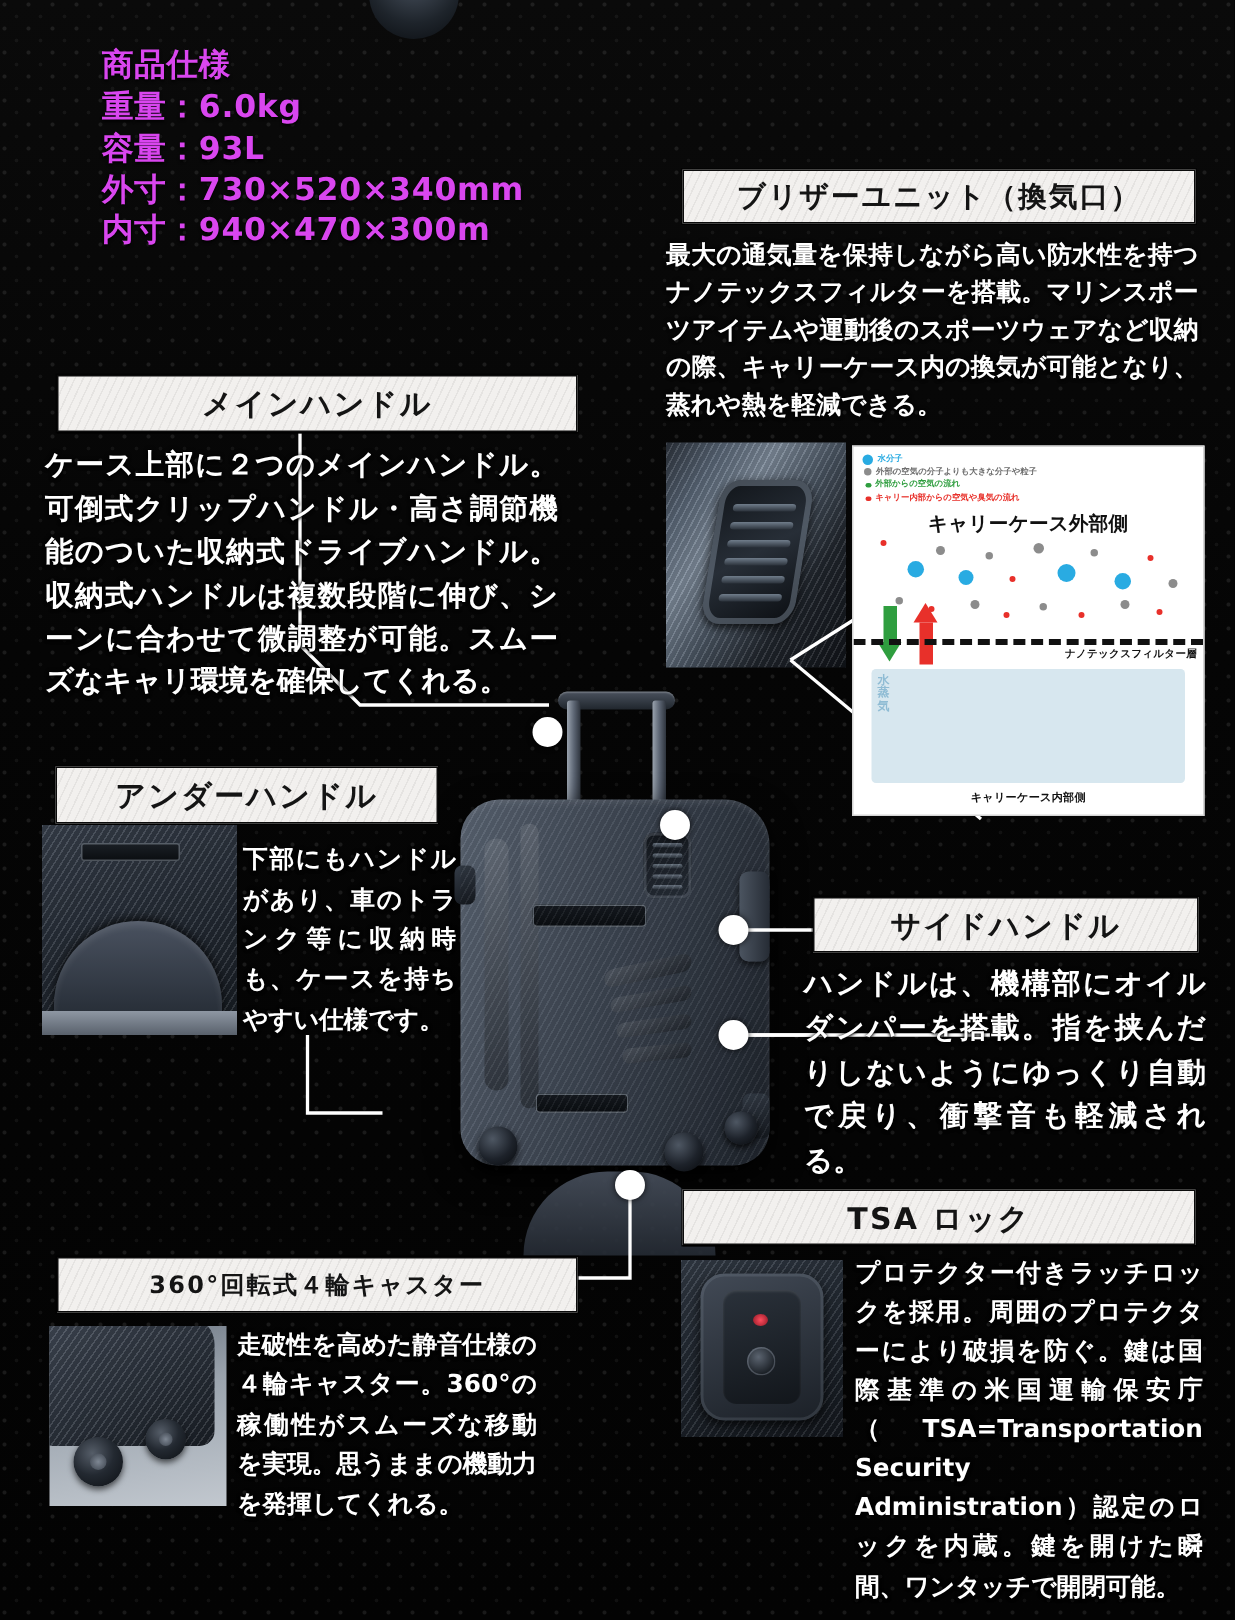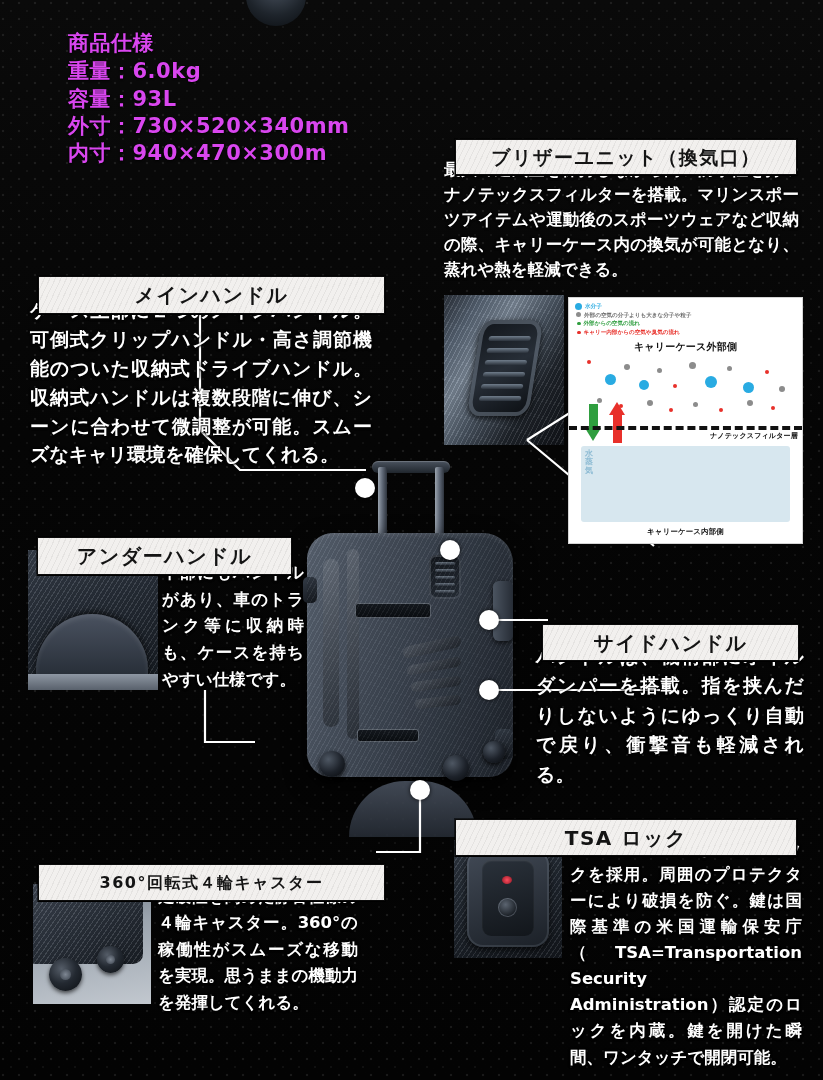--- a/index.html
+++ b/index.html
@@ -30,21 +30,20 @@
         rgba(0,0,0,0.055) 0px, rgba(0,0,0,0.055) 1px,
         rgba(0,0,0,0) 1px, rgba(0,0,0,0) 5px);
     border:1px solid #0c0c0c;
     box-shadow:0 1px 0 #000, 0 0 0 1px rgba(0,0,0,0.55);
     color:#141414;
     display:flex;align-items:center;justify-content:center;
     font-weight:bold;
     letter-spacing:1.5px;
     text-align:center;
     line-height:1;
-    margin-top:26px;
   }
 
   
   .copy{
     position:absolute;z-index:13;
     color:#ffffff;font-weight:bold;
     text-shadow:0 1px 2px rgba(0,0,0,0.95),0 0 3px rgba(0,0,0,0.9);
     text-align:justify;
     text-justify:inter-character;
   }
@@ -249,21 +248,21 @@
     font-family:"DejaVu Sans","Liberation Sans",sans-serif;
   }
   #diagram .legend{position:absolute;left:6px;top:4px;width:224px;}
   #diagram .legend .row{
     display:flex;align-items:center;gap:3px;font-size:5.6px;
     line-height:1.55;white-space:nowrap;font-weight:bold;
   }
   #diagram .legend .dot{border-radius:50%;flex:0 0 auto;}
   #diagram .outside-label{
     position:absolute;left:0;top:42px;width:100%;text-align:center;
-    font-size:10px;font-weight:bold;color:#111;letter-spacing:0.2px;
+    font-size:13px;font-weight:bold;color:#111;letter-spacing:0.2px;
   }
   #diagram .inside-label{
     position:absolute;left:0;bottom:6px;width:100%;text-align:center;
     font-size:7.4px;font-weight:bold;color:#111;letter-spacing:0.2px;
   }
   #diagram .particles{position:absolute;left:0;top:52px;width:100%;height:72px;}
   #diagram .particles span{position:absolute;border-radius:50%;display:block;}
   #diagram .filter-line{
     position:absolute;left:0;top:128px;width:100%;height:0;
     border-top:4px dashed #111;

